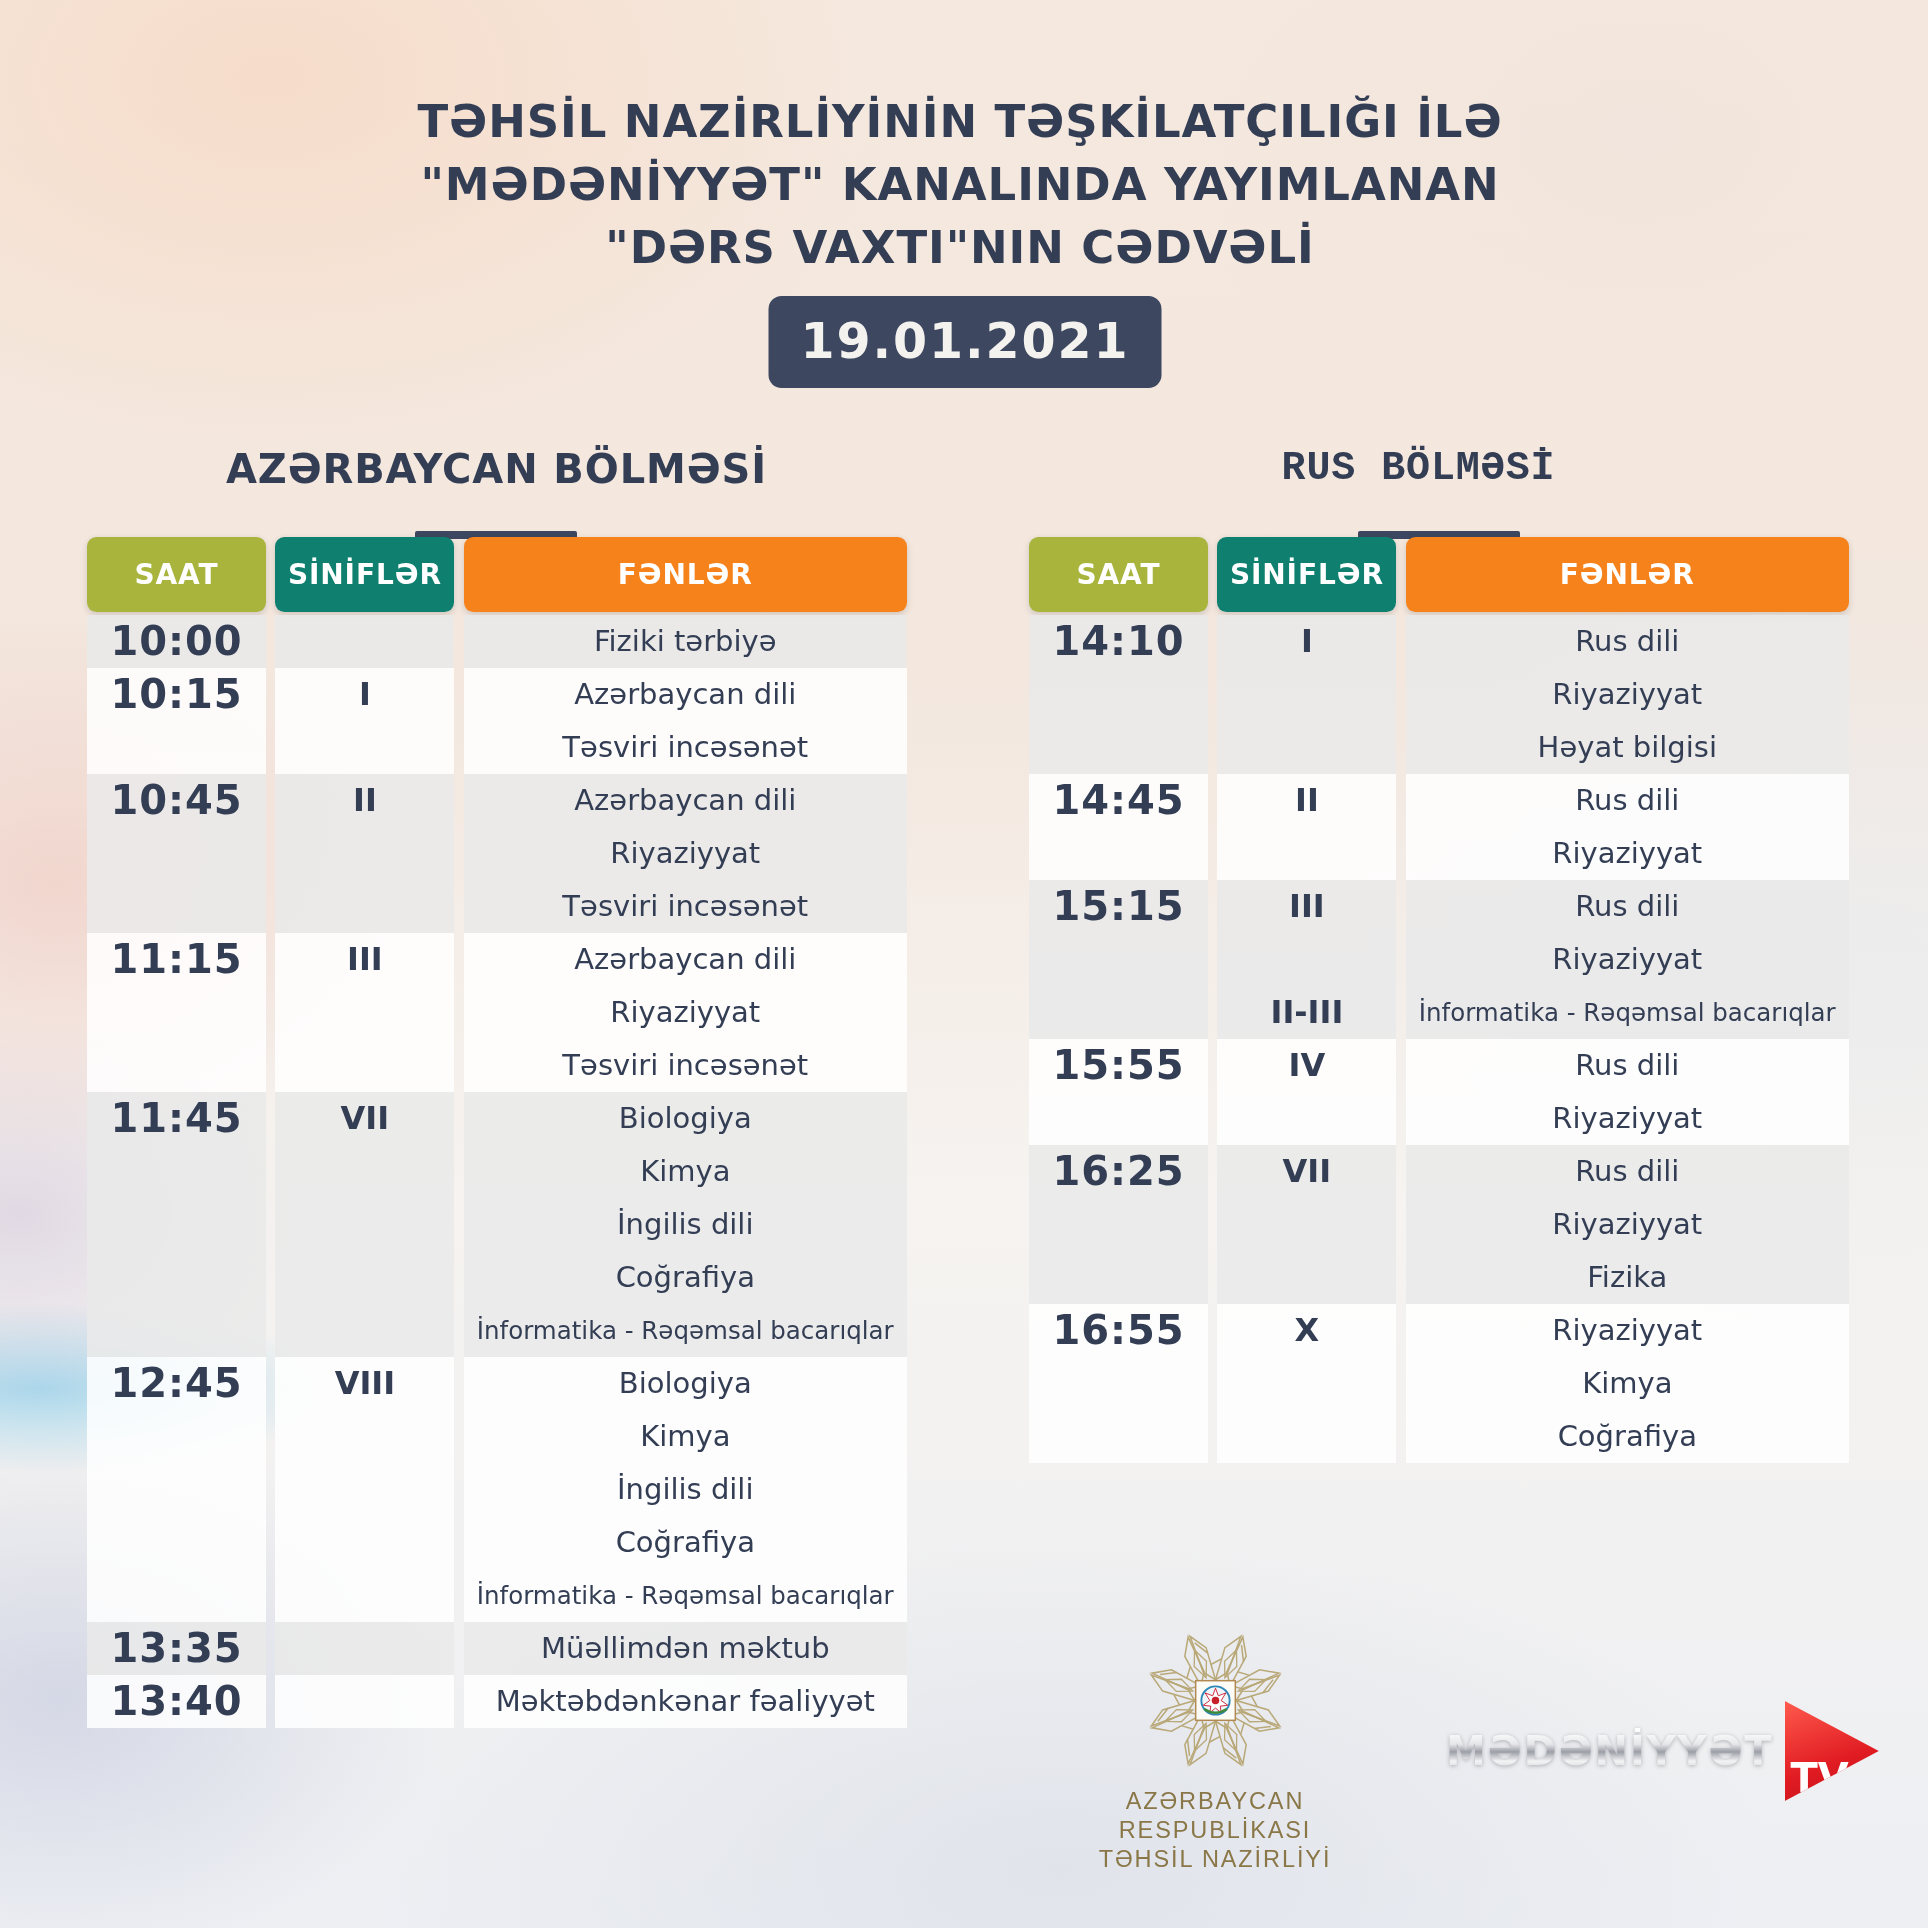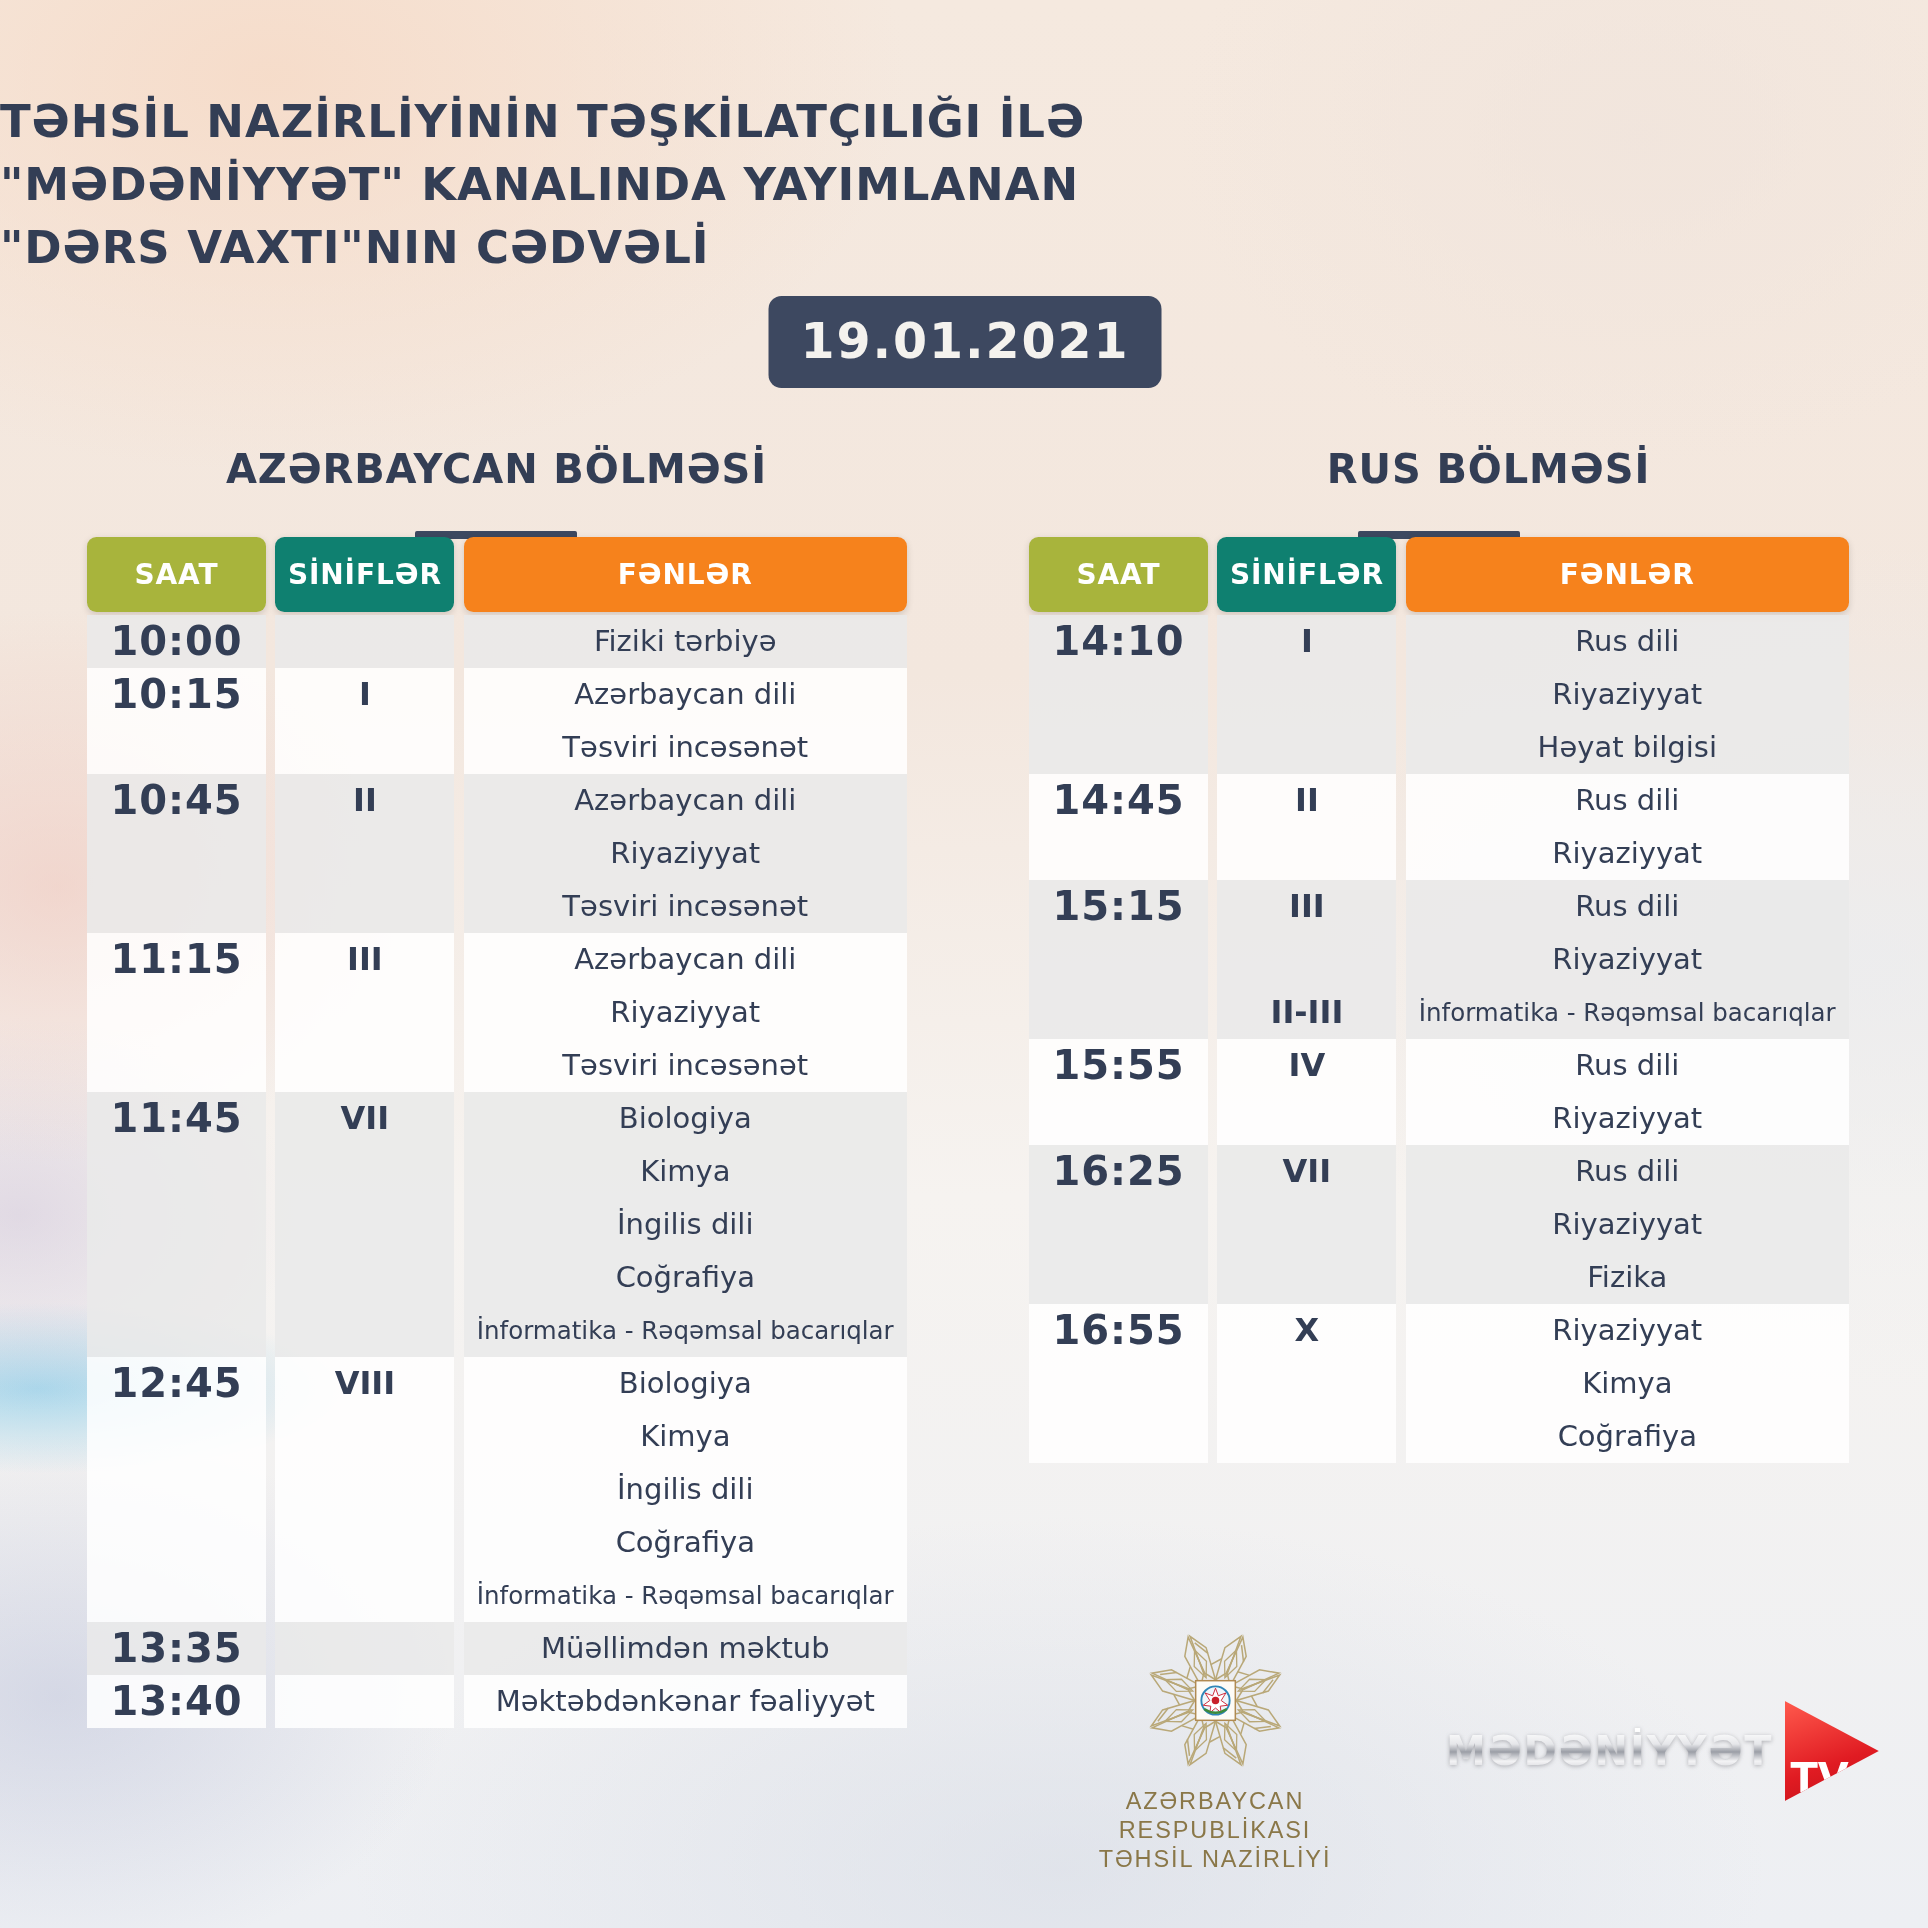--- a/index.html
+++ b/index.html
@@ -9,30 +9,30 @@
       radial-gradient(490px 395px at 3% 46%, rgba(238,196,186,0.55), transparent 70%),
       radial-gradient(395px 282px at 1% 63%, rgba(185,170,205,0.35), transparent 70%),
       radial-gradient(433px 122px at 2% 72%, rgba(62,178,228,0.40), transparent 70%),
       radial-gradient(565px 377px at 3% 88%, rgba(150,160,200,0.30), transparent 70%),
       radial-gradient(847px 527px at 14% 4%, rgba(246,219,200,0.90), transparent 75%),
       radial-gradient(659px 471px at 85% 7%, rgba(240,228,220,0.80), transparent 70%),
       radial-gradient(753px 565px at 97% 50%, rgba(233,236,240,0.70), transparent 75%),
       radial-gradient(942px 471px at 55% 97%, rgba(213,218,228,0.55), transparent 75%),
       linear-gradient(180deg,#f5e9df 0%,#f3e7de 35%,#f6f3f0 62%,#edeff3 100%);}
 
-  .title{position:absolute;top:90px;left:0;width:1920px;text-align:left;
+  .title{position:absolute;top:90px;left:0;width:1920px;text-align:center;
     color:#333e55;font-weight:800;font-size:45px;line-height:63px;letter-spacing:0.9px;}
   .date-badge{position:absolute;top:296px;left:965px;transform:translateX(-50%);
     background:#3d4860;color:#f4f2ee;font-weight:800;font-size:49px;line-height:92px;
     height:92px;padding:0 32px;border-radius:13px;letter-spacing:1.9px;}
 
   .section-title{position:absolute;top:446px;width:819px;text-align:center;
     color:#333e55;font-weight:800;font-size:40px;letter-spacing:0.9px;}
   .section-underline{position:absolute;top:531px;width:162px;height:7.5px;background:#3d4860;border-radius:1.9px;}
-  #sec-title-0{left:87px;} #sec-title-1{left:1079px;}
+  #sec-title-0{left:87px;} #sec-title-1{left:1009px;font-family:Liberation Mono, monospace;}
   #sec-underline-0{left:415px;} #sec-underline-1{left:1358px;}
 
   .schedule{position:absolute;top:537px;width:819px;}
   #table-0{left:87px;} #table-1{left:1029px;}
   .t-head,.t-row{display:grid;grid-template-columns:179px 179px 443px;column-gap:9.4px;}
   .t-head{height:75px;margin-bottom:2.8px;}
   .h-cell{border-radius:9.4px;color:#ffffff;font-weight:800;font-size:28px;letter-spacing:0.9px;
     display:flex;align-items:center;justify-content:center;box-shadow:0 2.8px 7.5px rgba(0,0,0,0.14);}
   .h-time{background:#a8b43c;} .h-class{background:#0f8070;text-align:center;} .h-subj{background:#f6821c;}
   .t-row.even .cell{background:rgba(233,233,233,0.88);}

